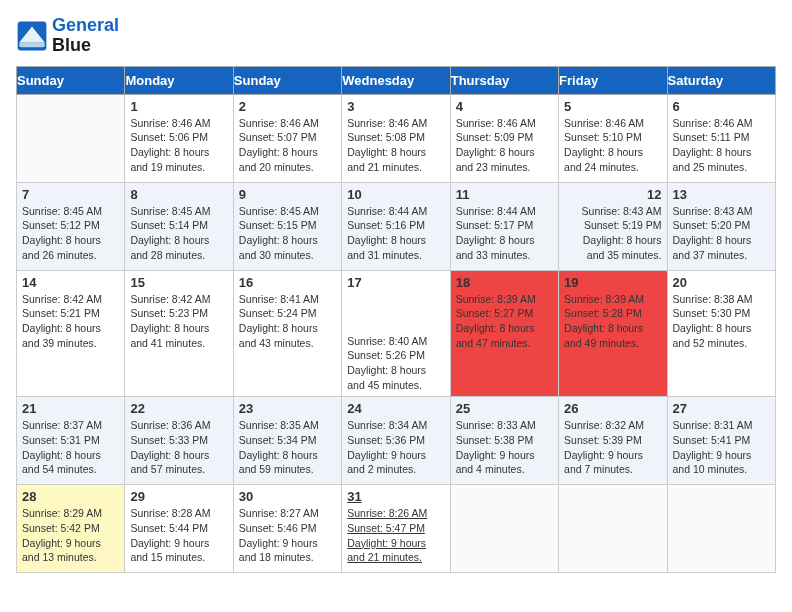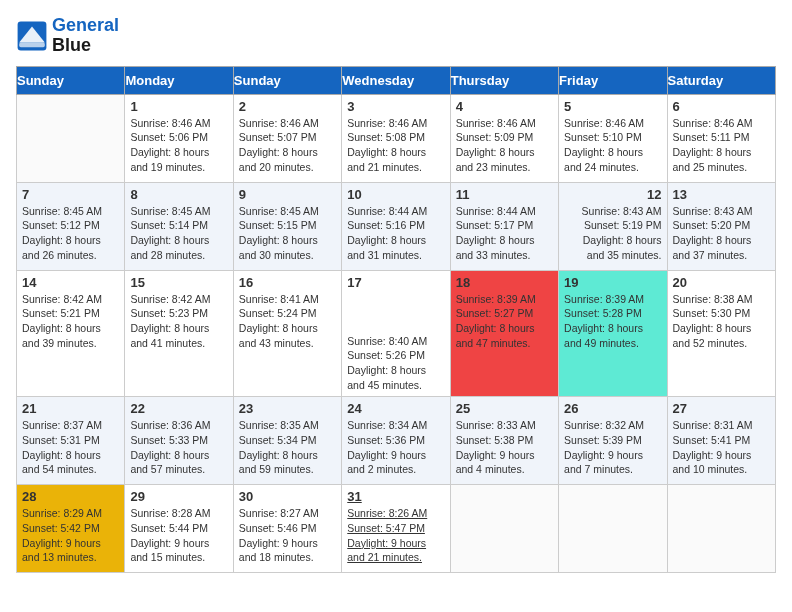--- a/index.html
+++ b/index.html
@@ -243,21 +243,21 @@
 Daylight: 8 hours
 and 45 minutes.</div>
         </td>
         <td style="background: #ef4444;">
           <span class="day-num">18</span>
           <div class="day-info" style="white-space: pre-line;">Sunrise: 8:39 AM
 Sunset: 5:27 PM
 Daylight: 8 hours
 and 47 minutes.</div>
         </td>
-        <td style="background: #5eead4; margin-top: 11px;">
+        <td style="background: #ef4444; margin-top: 11px;">
           <span class="day-num">19</span>
           <div class="day-info" style="white-space: pre-line;">Sunrise: 8:39 AM
 Sunset: 5:28 PM
 Daylight: 8 hours
 and 49 minutes.</div>
         </td>
         <td style="background: rgb(255, 255, 255);">
           <span class="day-num">20</span>
           <div class="day-info" style="white-space: pre-line;">Sunrise: 8:38 AM
 Sunset: 5:30 PM
@@ -310,21 +310,21 @@
         </td>
         <td style="background: rgb(240, 244, 250);">
           <span class="day-num">27</span>
           <div class="day-info" style="white-space: pre-line;">Sunrise: 8:31 AM
 Sunset: 5:41 PM
 Daylight: 9 hours
 and 10 minutes.</div>
         </td>
       </tr>
       <tr>
-        <td style="background: #eab308;">
+        <td style="background: #fef9c3;">
           <span class="day-num">28</span>
           <div class="day-info" style="white-space: pre-line;">Sunrise: 8:29 AM
 Sunset: 5:42 PM
 Daylight: 9 hours
 and 13 minutes.</div>
         </td>
         <td style="background: rgb(255, 255, 255);">
           <span class="day-num">29</span>
           <div class="day-info" style="white-space: pre-line;">Sunrise: 8:28 AM
 Sunset: 5:44 PM

